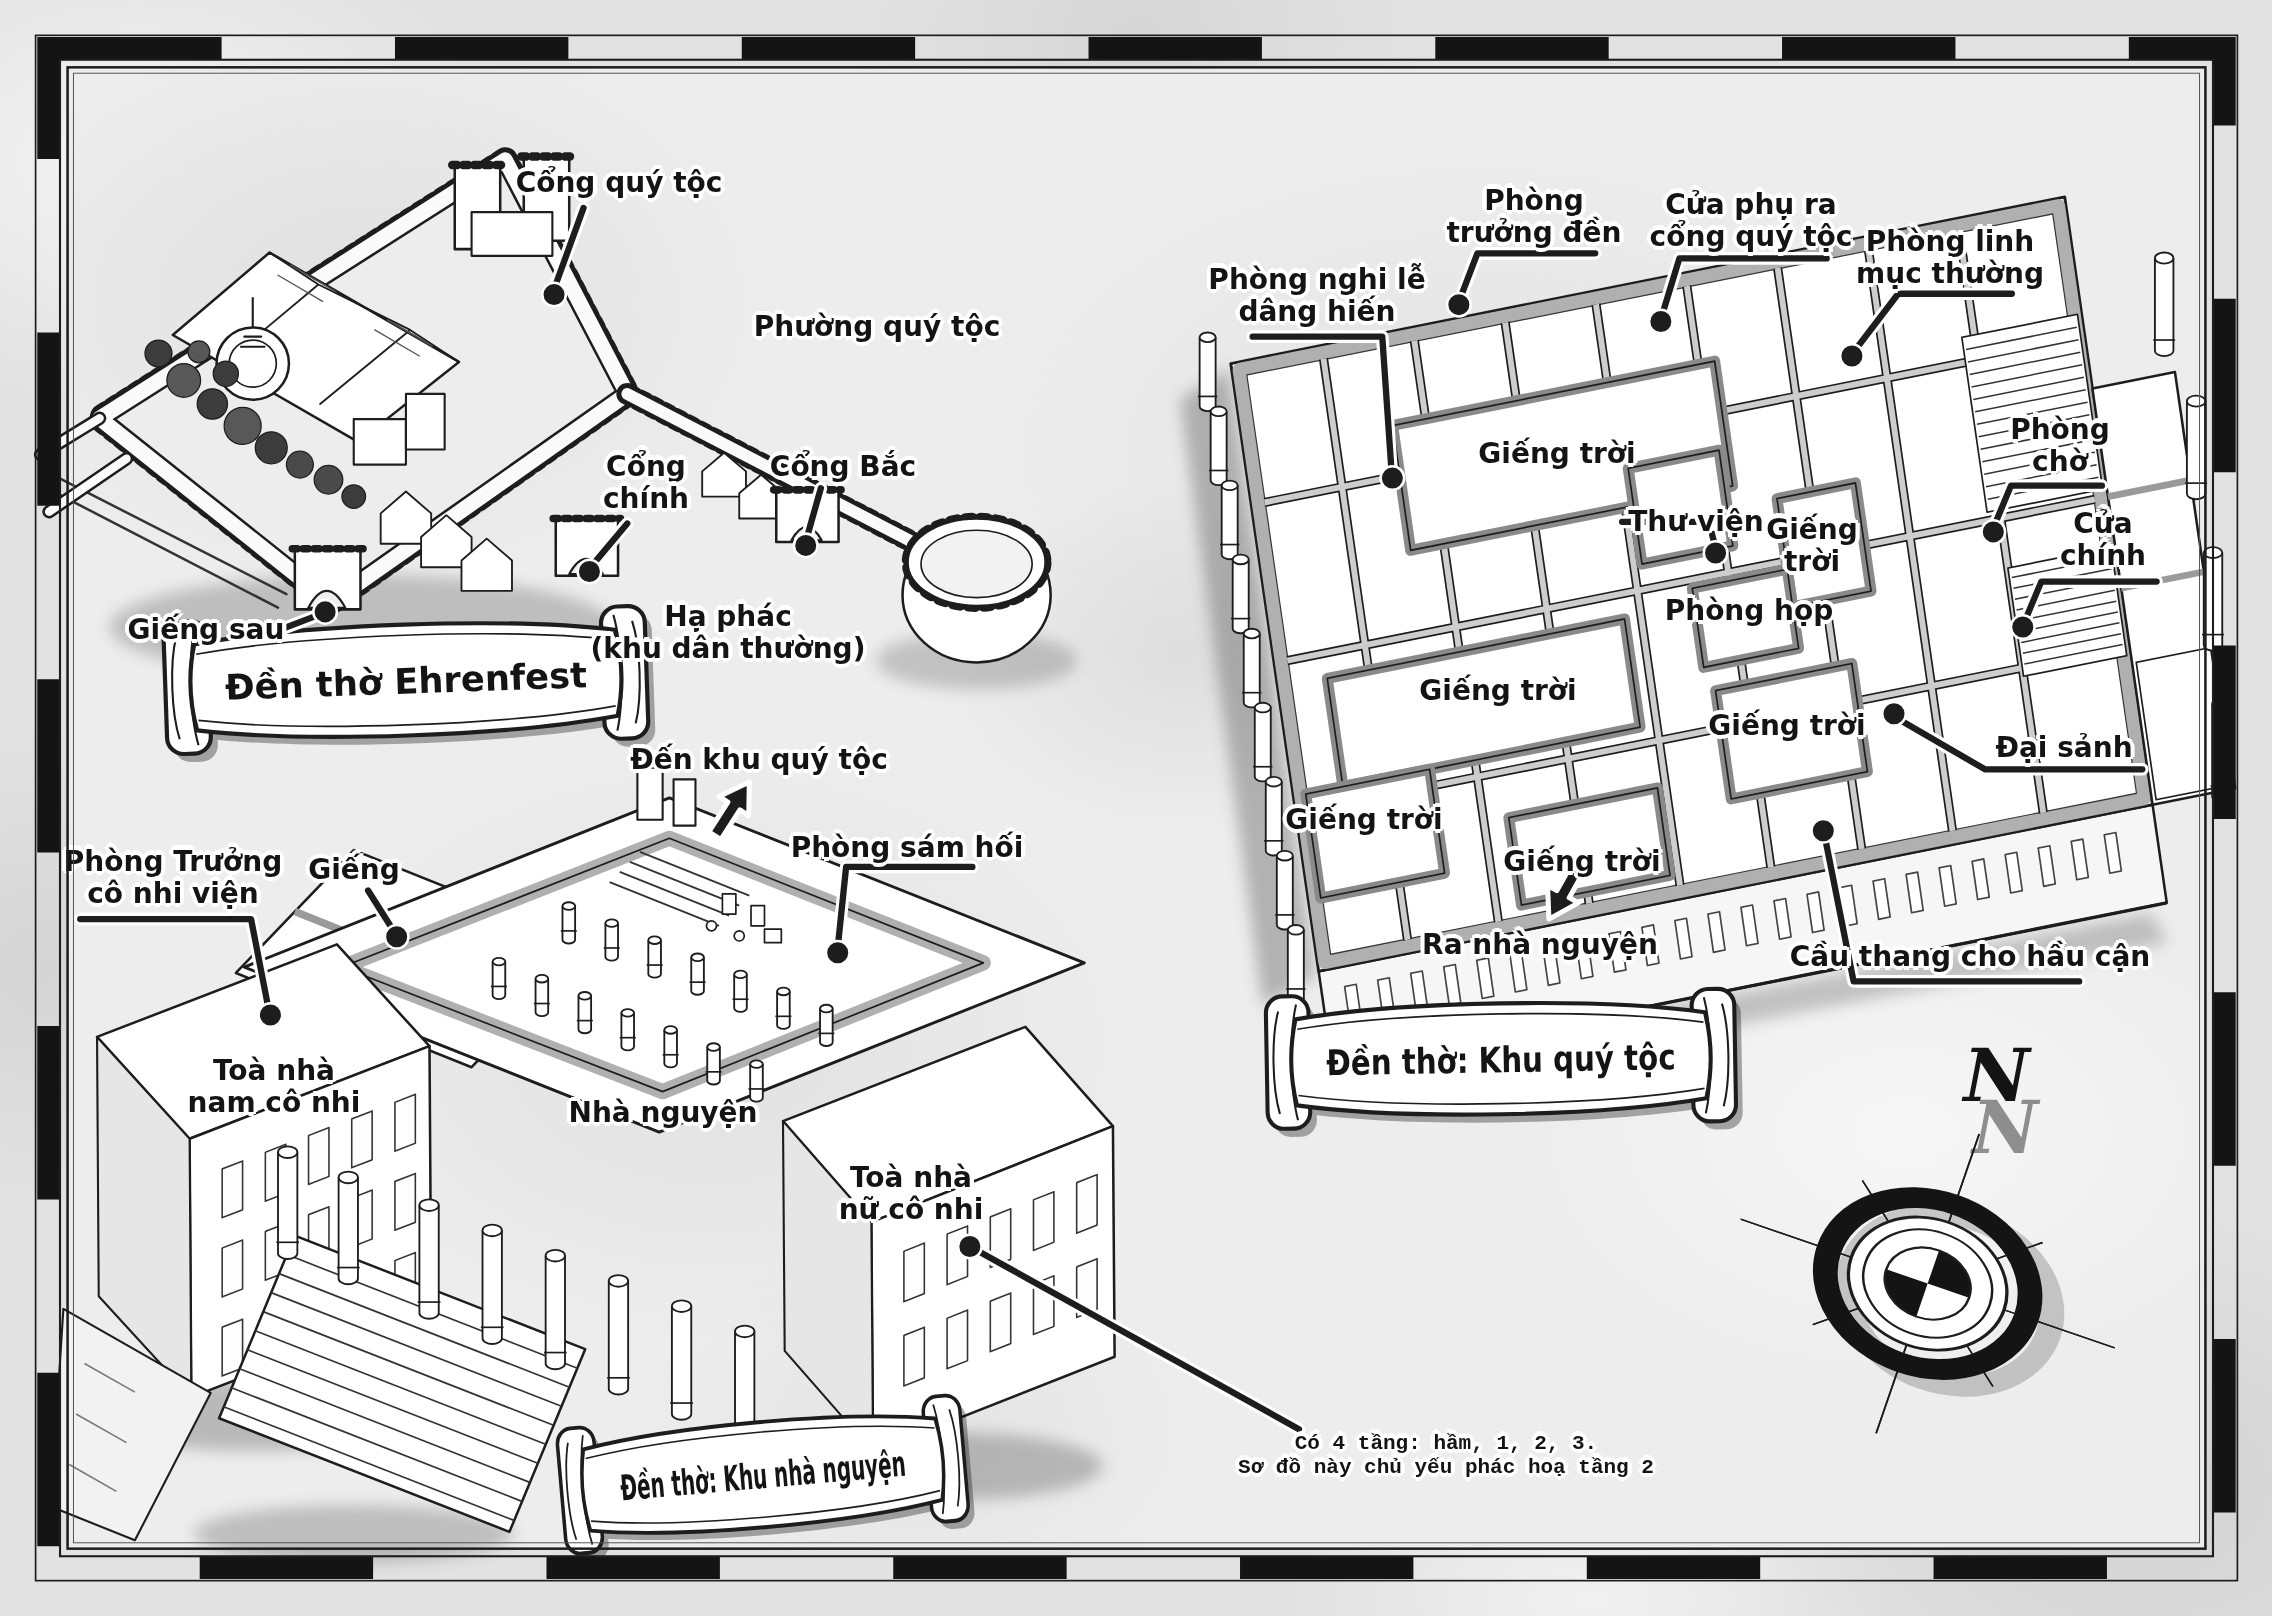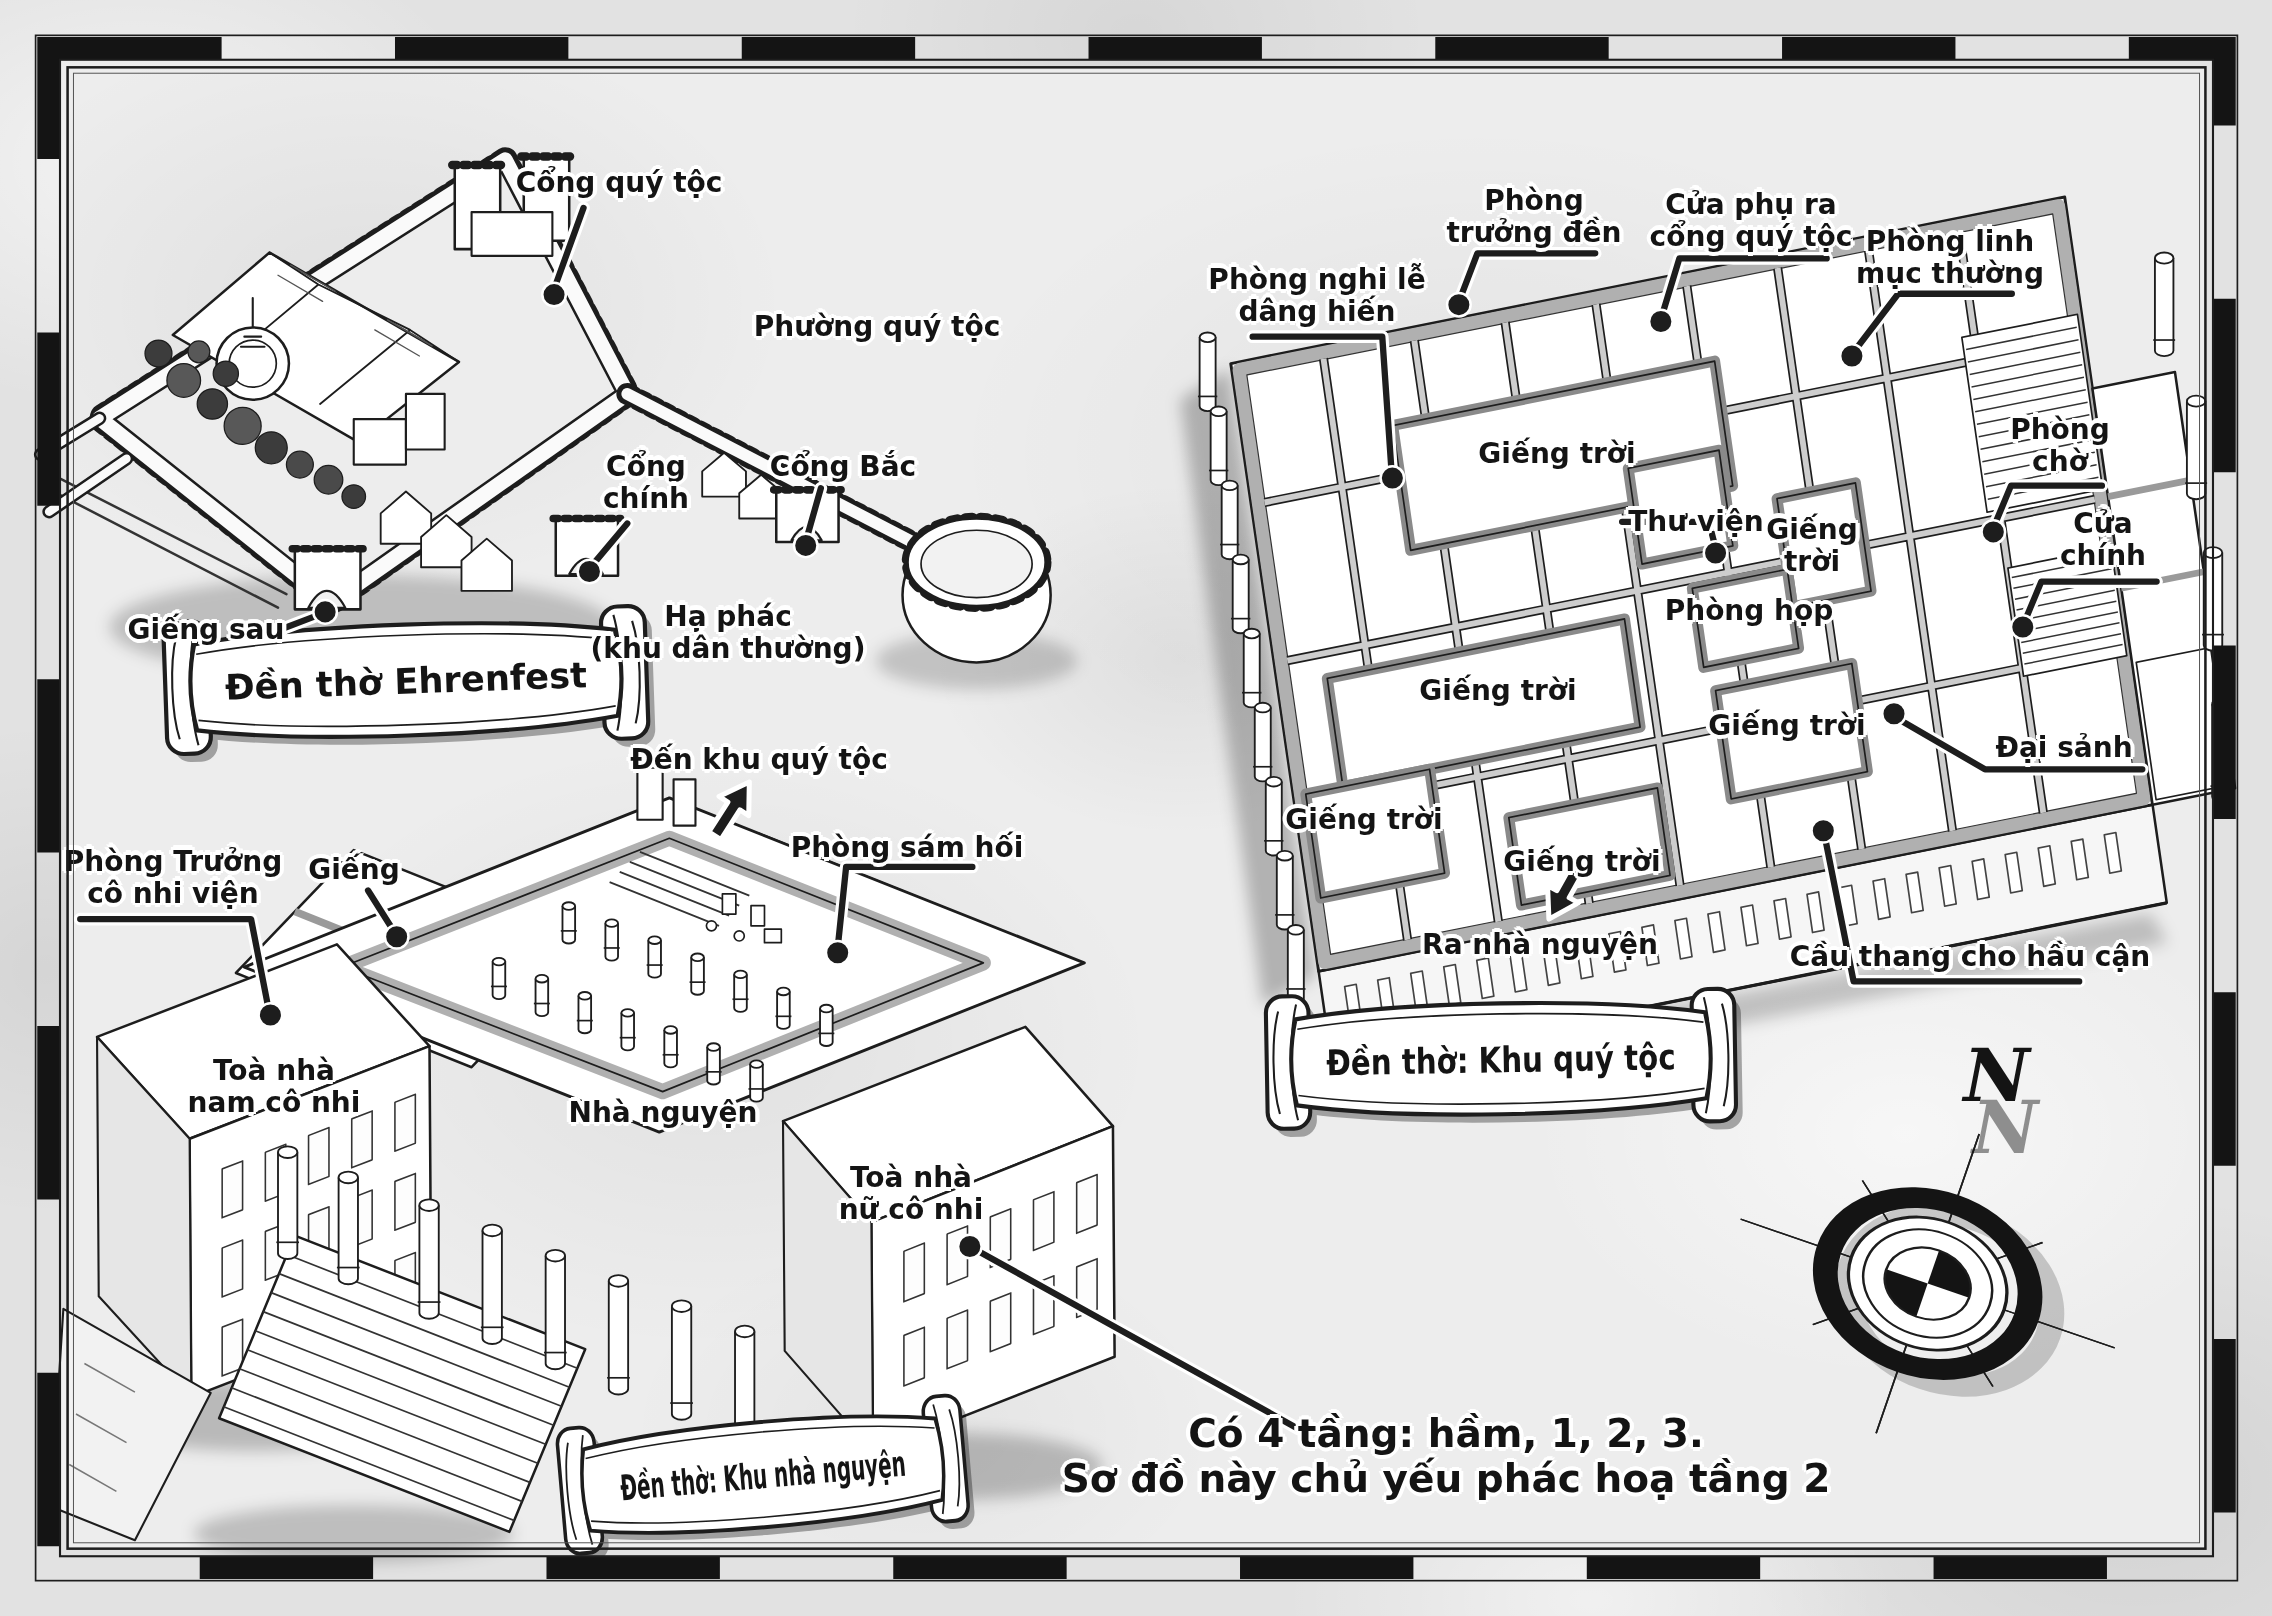--- a/index.html
+++ b/index.html
@@ -22,21 +22,21 @@
       radial-gradient(539px 354px at 86% 72%, rgba(255,255,255,.55), rgba(255,255,255,0) 70%),
       radial-gradient(421px 286px at 40% 92%, rgba(0,0,0,.04), rgba(0,0,0,0) 70%),
       radial-gradient(269px 202px at 78% 50%, rgba(255,255,255,.45), rgba(255,255,255,0) 70%);}
   svg{position:absolute;left:0;top:0;overflow:visible;}
   #labels{position:absolute;left:0;top:0;width:100%;height:100%;}
   .map-label{position:absolute;transform:translate(-50%,-50%);color:#141414;
     font-weight:700;font-size:28px;line-height:1.16;text-align:center;white-space:nowrap;
     text-shadow:0 -3.4px 0 #fff,0 3.4px 0 #fff,-3.4px 0 0 #fff,3.4px 0 0 #fff,
       -2.5px -2.5px 0 #fff,2.5px -2.5px 0 #fff,-2.5px 2.5px 0 #fff,2.5px 2.5px 0 #fff,
       -4.2px 0 0 #fff,4.2px 0 0 #fff,0 -4.2px 0 #fff,0 4.2px 0 #fff;}
-  .note-label{font-size:39px;}
+  .note-label{font-size:21px;font-family:Liberation Mono, monospace;}
   text.banner-text{font-family:"DejaVu Sans","Liberation Sans",sans-serif;font-weight:700;
     fill:#141414;text-anchor:middle;}
   text.north{font-family:"DejaVu Serif","Liberation Serif",serif;font-style:italic;font-weight:700;
     font-size:86px;fill:#141414;text-anchor:middle;}
 </style>
 </head>
 <body>
 
 <div id="stage">
   <div id="paper"></div>

